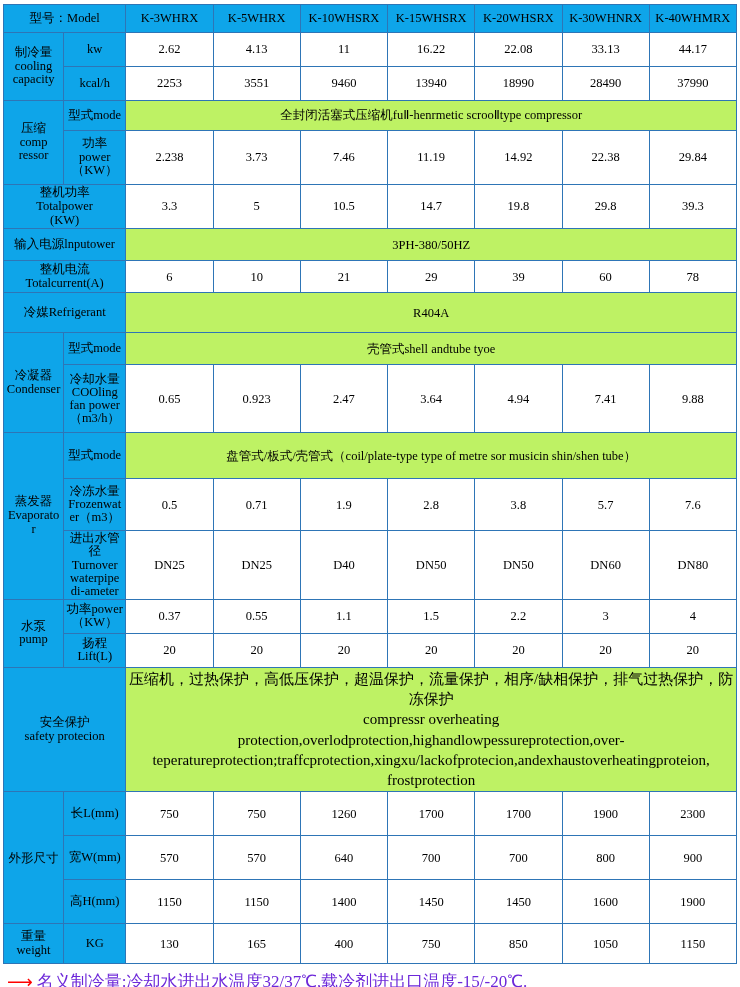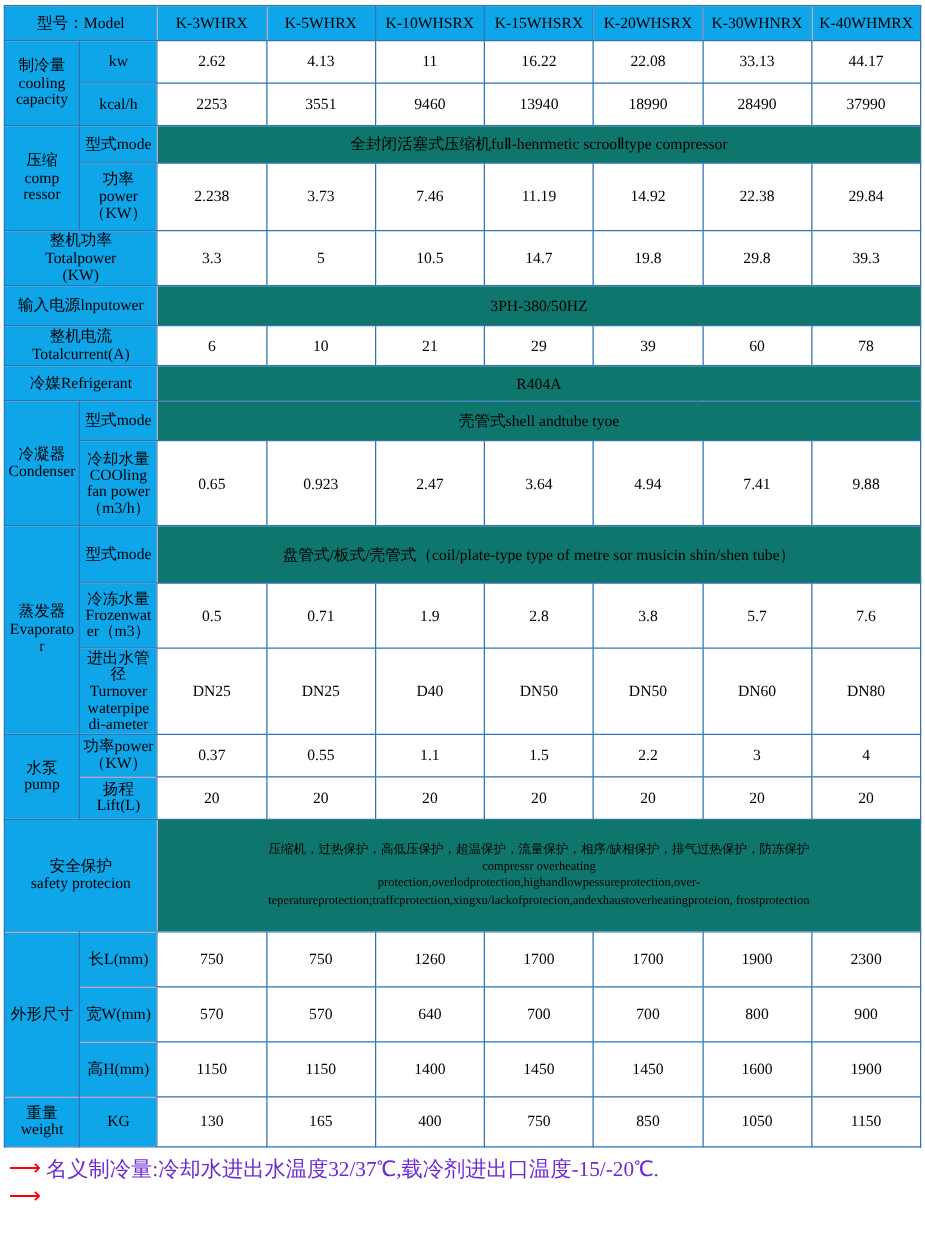--- a/index.html
+++ b/index.html
@@ -29,26 +29,26 @@
     overflow:hidden;
   }
   td.hdr{
     background:#0ea5e9;
     font-size:12.5px;
   }
   td.val{
     background:#ffffff;
   }
   td.wide{
-    background:#0f766e;
+    background:#bef264;
   }
   .c-model{width:60px;}
   .c-sub{width:62px;}
   .c-d{width:87px;}
-  .small{font-size:10px;line-height:1.1;}
+  .small{font-size:15px;line-height:1.1;}
   .xsmall{font-size:9px;line-height:1.05;}
   .notes{
     margin-top:6px;
     padding-left:4px;
   }
   .note-row{
     display:flex;align-items:center;
     margin-bottom:1px;
   }
   .arrow{
@@ -163,21 +163,21 @@
     <td class="hdr small" colspan="2">整机电流Totalcurrent(A)</td>
     <td class="val">6</td>
     <td class="val">10</td>
     <td class="val">21</td>
     <td class="val">29</td>
     <td class="val">39</td>
     <td class="val">60</td>
     <td class="val">78</td>
   </tr>
 
-  <tr style="height:28px;margin-top:20px;">
+  <tr style="height:40px;margin-top:20px;">
     <td class="hdr small" colspan="2">冷媒Refrigerant</td>
     <td class="wide" colspan="7">R404A</td>
   </tr>
 
   <tr style="height:32px;">
     <td class="hdr small" rowspan="2" style="white-space:pre-line;">冷凝器
 Condenser</td>
     <td class="hdr small">型式mode</td>
     <td class="wide" colspan="7">壳管式shell andtube tyoe</td>
   </tr>

